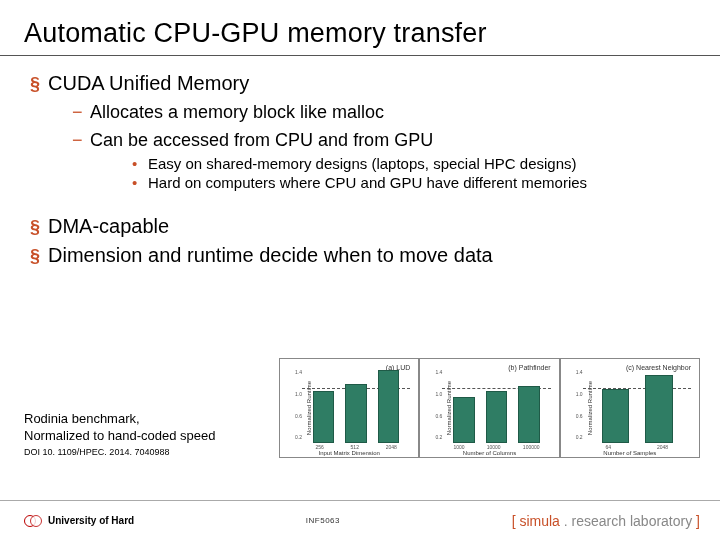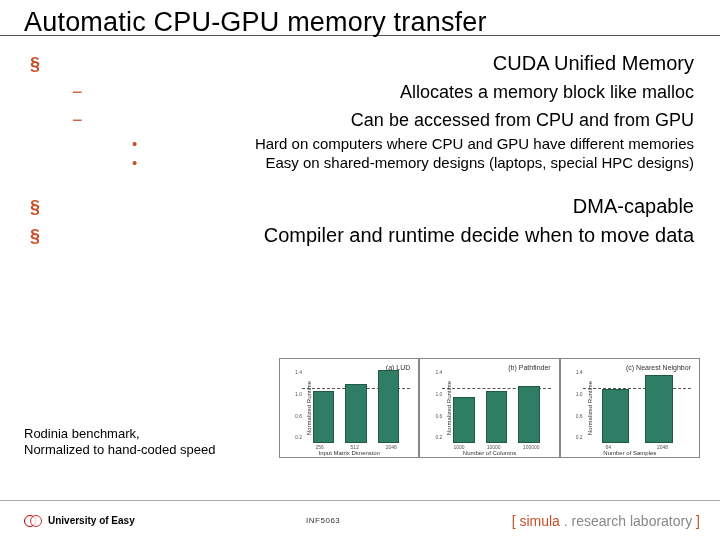--- a/index.html
+++ b/index.html
@@ -5,41 +5,40 @@
   * { box-sizing: border-box; margin: 0; padding: 0; }
   body {
     width: 720px; height: 540px;
     font-family: Verdana, Arial, sans-serif;
     background: #fff;
     color: #000;
     position: relative;
     overflow: hidden;
   }
   .title-row {
-    display: flex; align-items: flex-start;
-    height: 36px;
+    display: flex; align-items: flex-end;
+    height: 56px;
     border-bottom: 1px solid #555;
   }
   .title-bar {
     width: 14px;
     background: linear-gradient(to right,
       #c85028 0%, #c85028 55%,
       #b44820 55%, #b44820 100%);
     margin-right: 10px;
   }
   .title {
     font-size: 27px;
     line-height: 44px;
     color: #000;
     letter-spacing: 0.2px;
   }
   .content {
     padding: 10px 26px 0 30px;
     font-size: 18px;
-    text-align: right;
   }
   .bul-1, .bul-2 {
     list-style: none;
   }
   .bul-1 > li {
     position: relative;
     padding-left: 18px;
     margin: 6px 0 4px 0;
     font-size: 20px;
   }
@@ -204,38 +203,39 @@
 
 <div class="content">
   <ul class="bul-1">
     <li>
       <span>CUDA Unified Memory</span>
       <ul class="sub">
         <li>Allocates a memory block like malloc</li>
         <li>
           <span>Can be accessed from CPU and from GPU</span>
           <ul class="dot">
+            <li>Easy on shared-memory designs (laptops, special HPC designs)</li>
             <li>Hard on computers where CPU and GPU have different memories</li>
-            <li>Easy on shared-memory designs (laptops, special HPC designs)</li>
           </ul>
         </li>
       </ul>
     </li>
   </ul>
 
   <ul class="bul-1 second-block">
     <li>DMA-capable</li>
-    <li>Compiler and runtime decide when to move data</li>
+    <li>Dimension and runtime decide when to move data</li>
   </ul>
 </div>
 
 <div class="charts-row">
   <div class="caption">
     <div>Rodinia benchmark,</div>
     <div>Normalized to hand-coded speed</div>
+    <div class="doi">DOI 10. 1109/HPEC. 2014. 7040988</div>
   </div>
 
   <div class="chart">
     <div class="series-name">(a) LUD</div>
     <div class="ylabel">Normalized Runtime</div>
     <div class="yaxis">
       <span style="bottom:0%">0.2</span>
         <span style="bottom:28%">0.6</span>
         <span style="bottom:57%">1.0</span>
         <span style="bottom:85%">1.4</span>
@@ -294,18 +294,18 @@
     <div class="xticks">
       <span>64</span>
       <span>2048</span>
     </div>
     <div class="xlabel">Number of Samples</div>
   </div>
 </div>
 
 <div class="footer">
   <span class="uio-logo"></span>
-  <span class="uio">University of Easy</span>
+  <span class="uio">University of Hard</span>
   <span class="center">INF5063</span>
   <span class="simula">
     <span class="b1">[ </span><span class="b1">simula</span><span class="plain"> . </span><span class="plain">research laboratory</span><span class="b1"> ]</span>
   </span>
 </div>
 
 </body></html>

